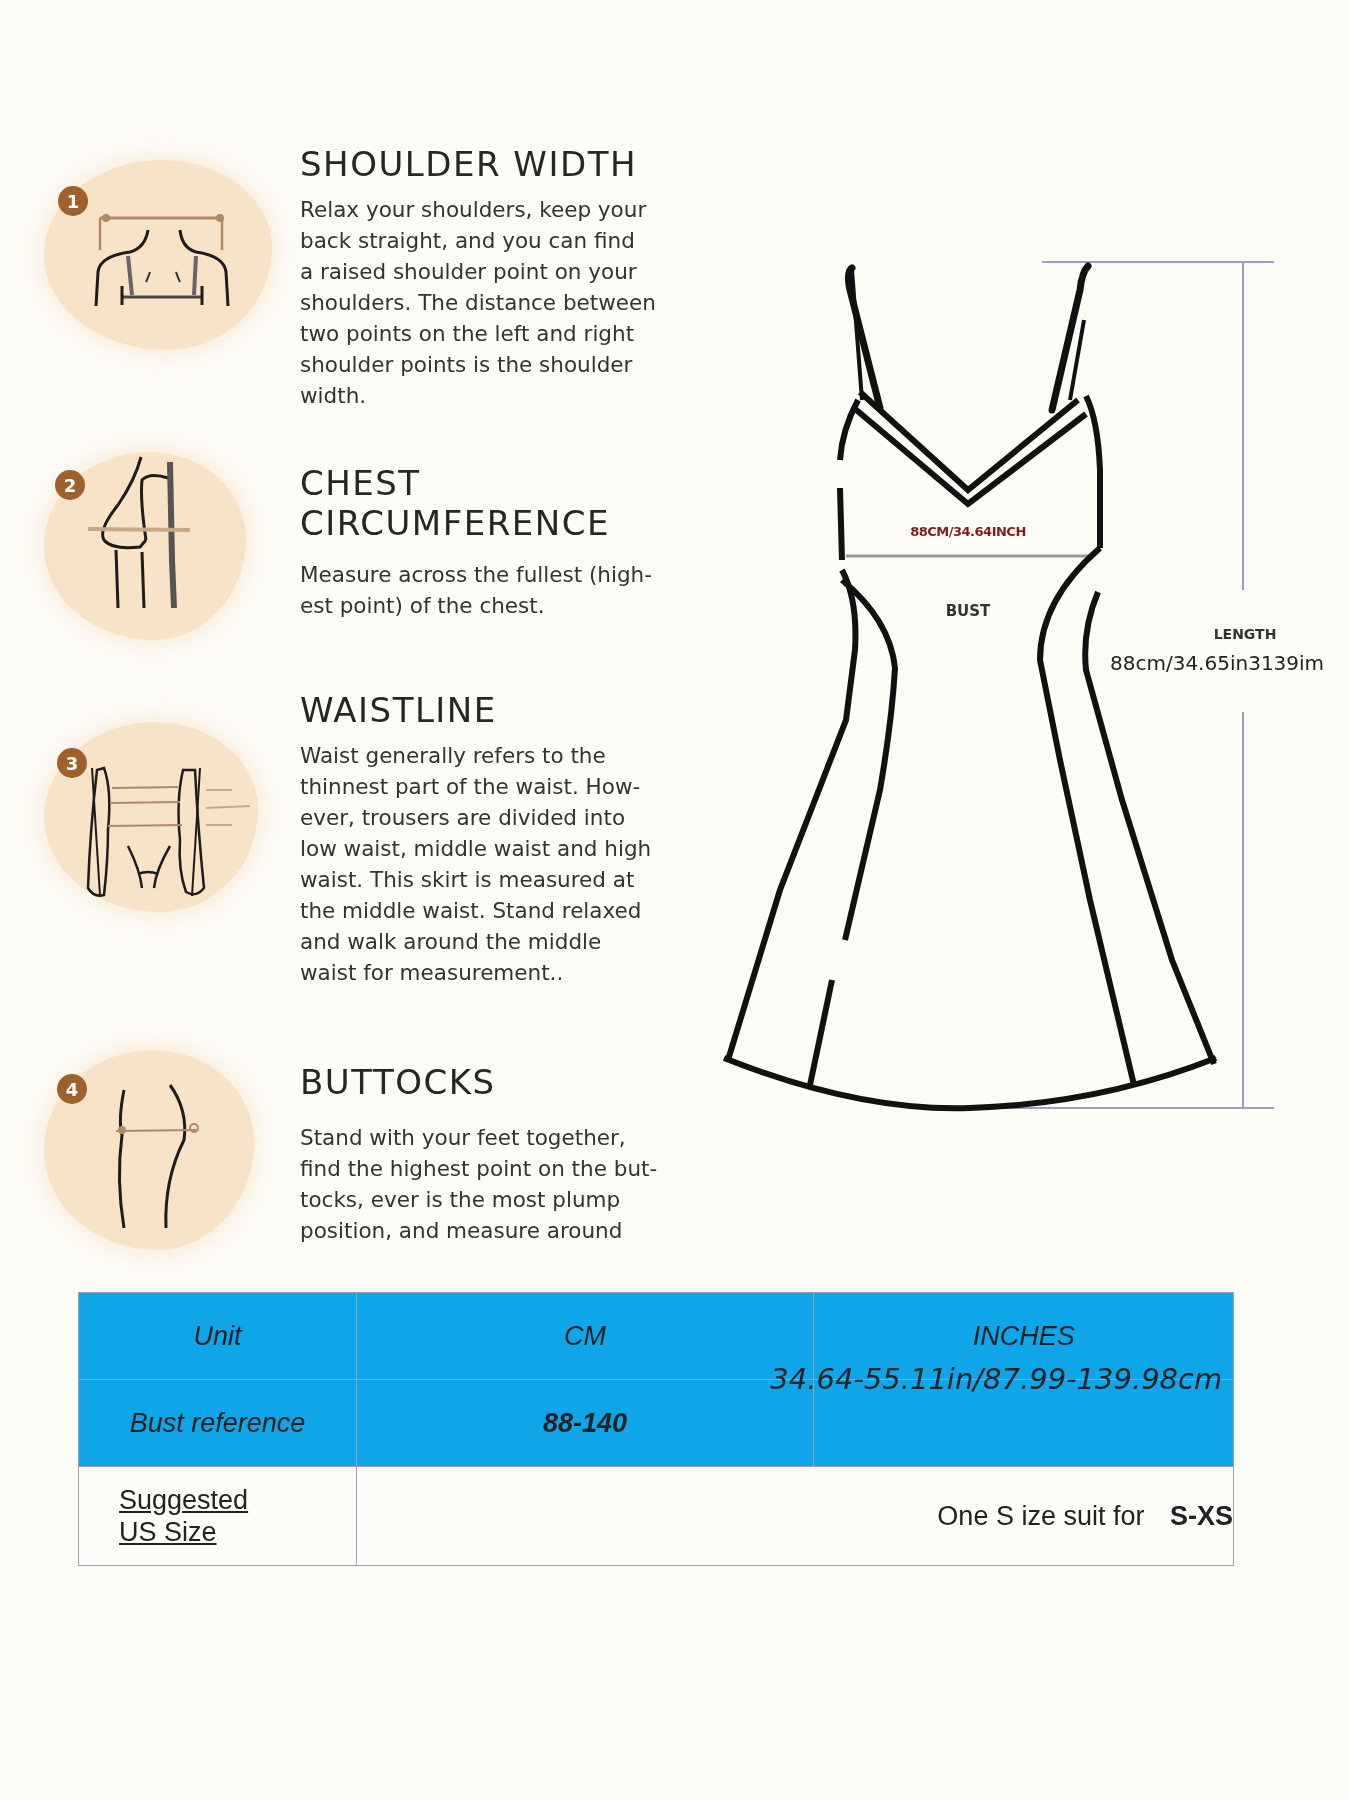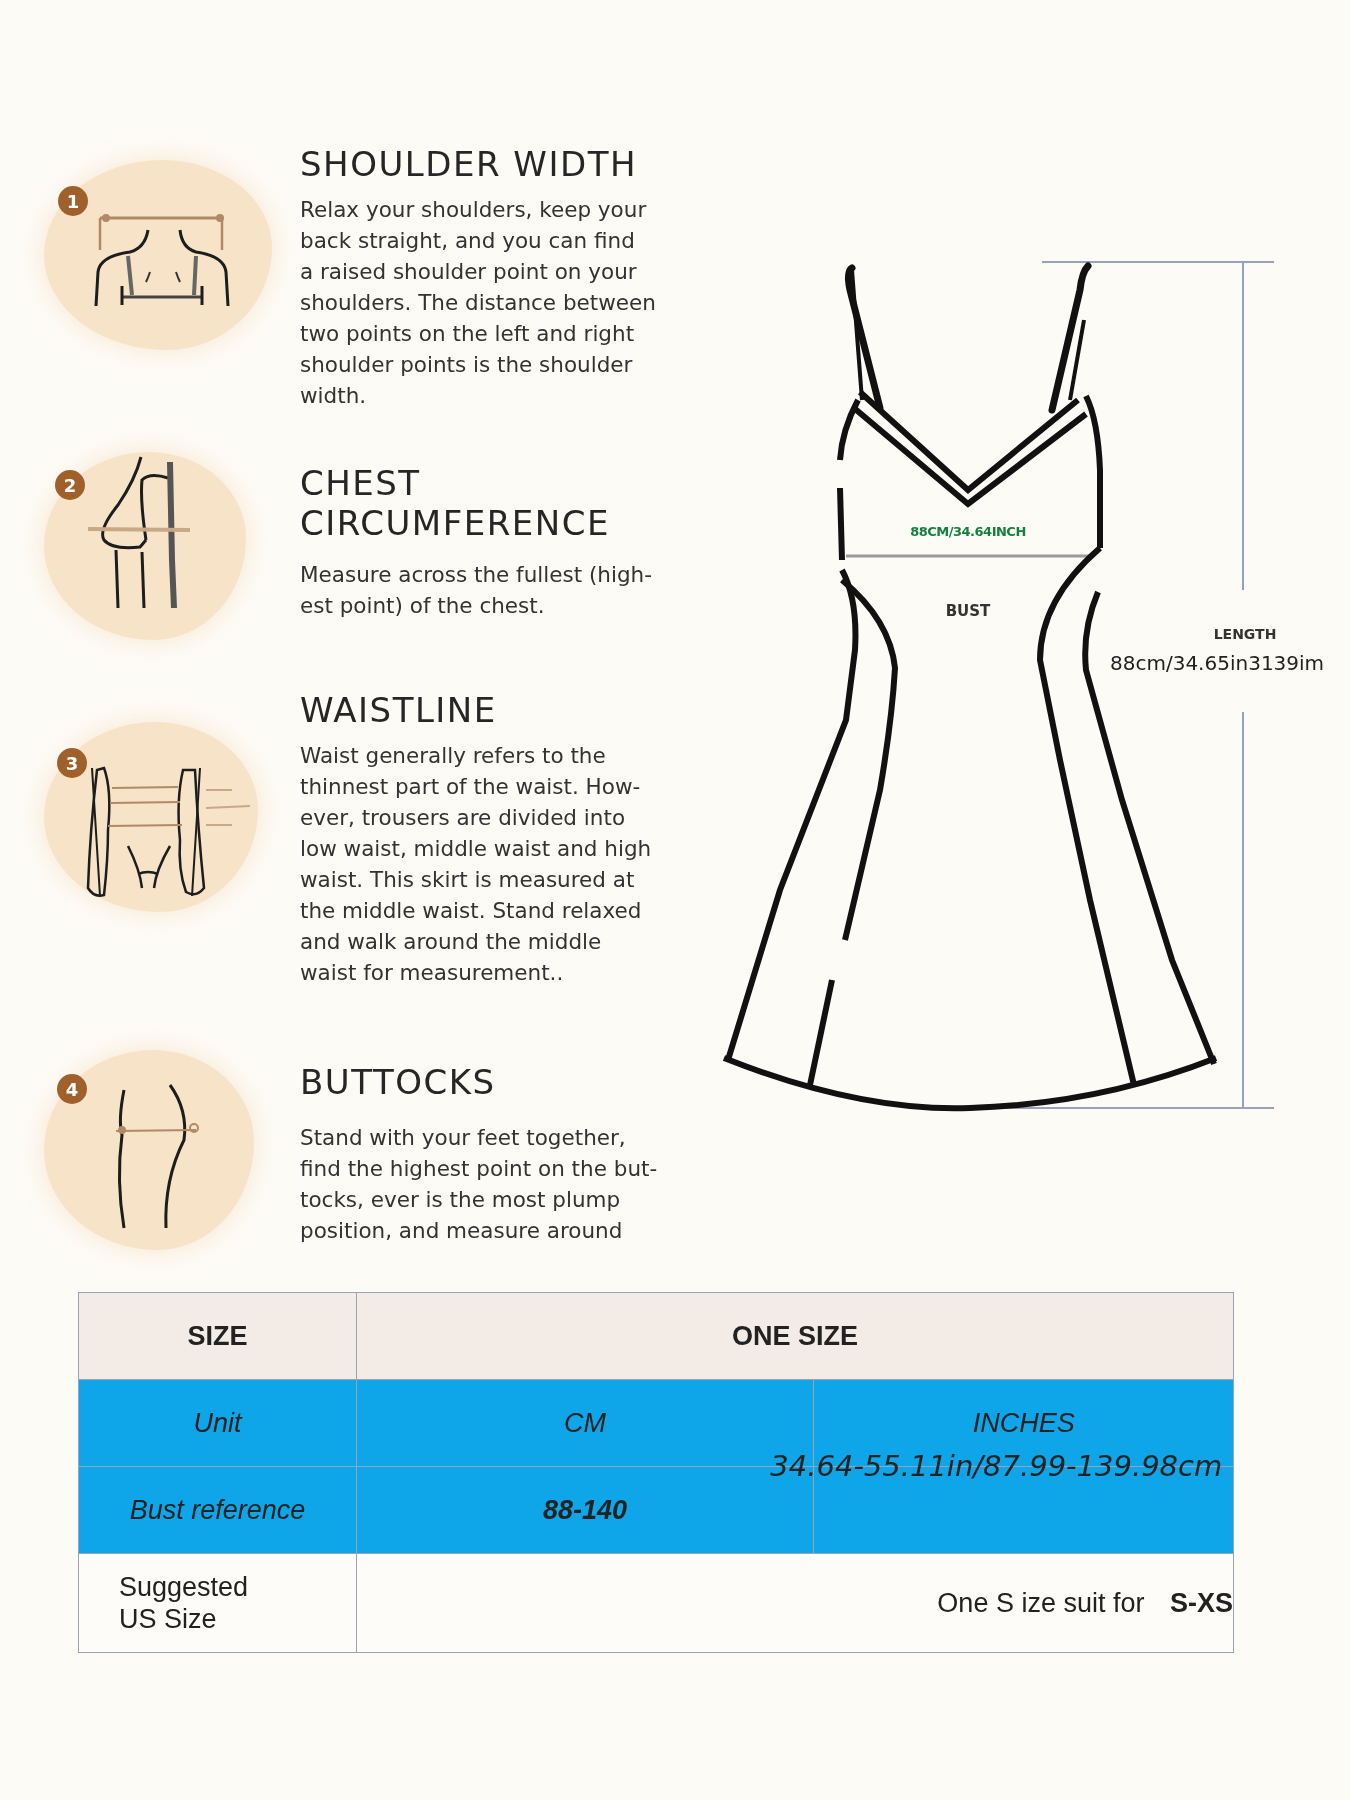--- a/index.html
+++ b/index.html
@@ -162,50 +162,46 @@
 
   <path d="M842 570 Q858 600 855 650 L846 720 L780 890 L728 1060" fill="none" stroke="#111" stroke-width="6"></path>
   <path d="M842 580 Q890 620 895 668 Q892 720 880 790 L845 940" fill="none" stroke="#111" stroke-width="6"></path>
   <path d="M832 980 L810 1085" fill="none" stroke="#111" stroke-width="6"></path>
   <path d="M1100 548 Q1040 600 1040 660 L1060 760 L1090 900 L1134 1085" fill="none" stroke="#111" stroke-width="6"></path>
   <path d="M1098 592 Q1082 630 1086 670 L1122 800 L1172 960 L1214 1064" fill="none" stroke="#111" stroke-width="6"></path>
 
   <path d="M724 1058 Q860 1112 970 1108 Q1100 1104 1216 1058" fill="none" stroke="#111" stroke-width="6"></path>
 </svg>
 
-<div class="dim-label" style="left:904px;top:524px;width:128px;text-align:center;font-size:13px;font-weight:bold;color:#15803d;letter-spacing:-0.5px;">88CM/34.64INCH</div>
+<div class="dim-label" style="left:904px;top:524px;width:128px;text-align:center;font-size:13px;font-weight:bold;color:#7f1d1d;letter-spacing:-0.5px;">88CM/34.64INCH</div>
 <div class="dim-label" style="left:938px;top:570px;width:60px;text-align:center;font-size:15px;font-weight:bold;color:#333;margin-top:32px;">BUST</div>
 <div class="dim-label" style="left:1190px;top:626px;width:110px;text-align:center;font-size:14px;font-weight:bold;color:#333;">LENGTH</div>
 <div class="dim-label" style="left:1110px;top:651px;font-size:20px;color:#222;white-space:nowrap;">88cm/34.65in3139im</div>
 
 <table class="size">
   <colgroup>
       <col style="width:278px">
       <col style="width:458px">
       <col style="width:420px">
     </colgroup>
   <tbody>
-      <tr class="hdr">
-    <td>SIZE</td>
-    <td colspan="2">ONE SIZE</td>
-  </tr>
   <tr class="r">
     <td>Unit</td>
     <td>CM</td>
     <td>INCHES</td>
   </tr>
   <tr class="r">
     <td>Bust reference</td>
     <td class="bold">88-140</td>
     <td class="overflow">
       <span>34.64-55.11in/87.99-139.98cm</span>
     </td>
   </tr>
   <tr class="r2">
-    <td class="left" style="line-height:32px;">
+    <td class="left" style="line-height:32px;text-decoration:underline;">
       <span>Suggested</span><br>
       <span>US Size</span>
     </td>
     <td colspan="2" style="text-align:right;padding-left:100px;">
       <span>One S ize suit for</span>
       <span class="bold" style="margin-left:18px;">S-XS</span>
     </td>
   </tr>
 </tbody>
   </table>

